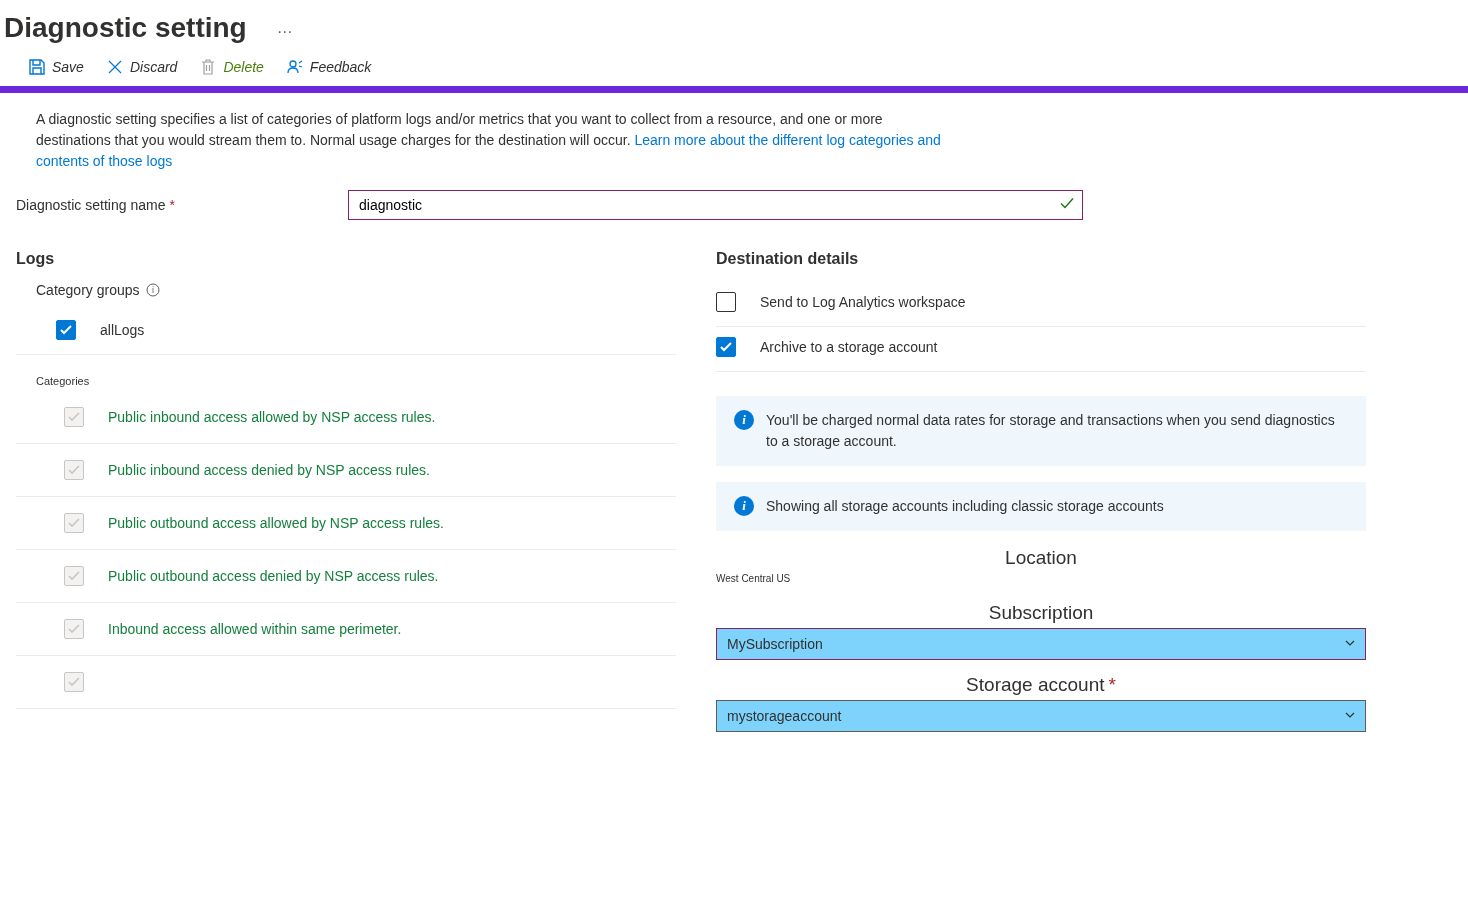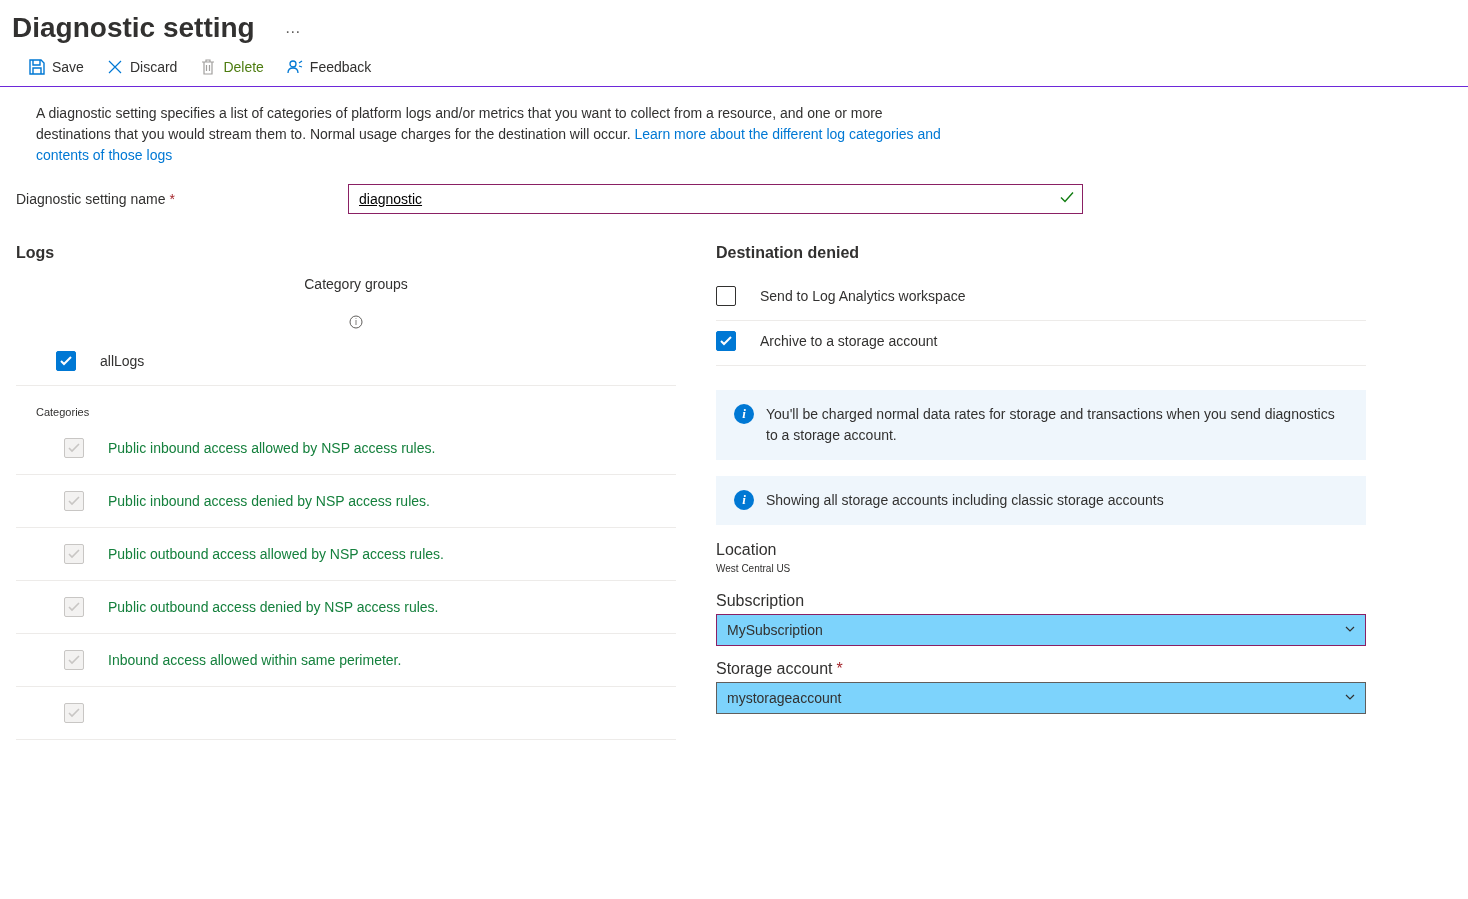--- a/index.html
+++ b/index.html
@@ -4,42 +4,43 @@
   <style>
     * { margin: 0; padding: 0; box-sizing: border-box; }
     body {
       font-family: 'Segoe UI', -apple-system, BlinkMacSystemFont, sans-serif;
       background: #fff;
       color: #323130;
       font-size: 14px;
       padding: 0;
     }
     .header {
-      padding: 12px 16px 8px 12px;
+      padding: 12px 16px 8px 4px;
       display: flex;
       align-items: center;
       gap: 30px;
     }
     .page-title {
       font-size: 28px;
       font-weight: 600;
       color: #323130;
     }
     .ellipsis {
       font-size: 16px;
       color: #605e5c;
       letter-spacing: 1px;
     }
     
     .toolbar {
       display: flex;
       align-items: flex-start;
       gap: 22px;
       padding: 6px 16px 10px 28px;
-      border-bottom: 1px solid #6d28d9;
+      border-bottom: 7px solid #6d28d9;
+      font-style: italic;
     }
     .tool-btn {
       display: flex;
       align-items: center;
       gap: 6px;
       cursor: pointer;
       font-size: 14px;
       color: #323130;
     }
     .tool-btn.disabled { color: #4d7c0f; cursor: default; }
@@ -70,21 +71,20 @@
       flex: 0 0 735px;
     }
     .text-input {
       width: 100%;
       height: 30px;
       border: 1px solid #8a2064;
       padding: 0 32px 0 10px;
       font-size: 14px;
       font-family: inherit;
       outline: none;
-      text-decoration: underline;
     }
     .input-valid-icon {
       position: absolute;
       right: 8px;
       top: 50%;
       transform: translateY(-50%);
     }
     
     .two-col {
       display: flex;
@@ -99,22 +99,21 @@
       font-weight: 600;
       margin-top: 30px;
       margin-bottom: 14px;
     }
     .sub-title {
       font-size: 14px;
       font-weight: 400;
       margin: 0 0 12px 20px;
       display: flex;
       align-items: center;
-      gap: 23px;
-      flex-direction: column;
+      gap: 6px;
     }
     .info-icon {
       display: inline-flex;
       align-items: center;
       justify-content: center;
     }
     
     .checkbox-row {
       display: flex;
       align-items: center;
@@ -166,21 +165,21 @@
       display: flex;
       align-items: center;
       justify-content: center;
       font-size: 13px;
       font-weight: bold;
       font-style: italic;
       font-family: Georgia, serif;
     }
     
     .storage-section { padding-left: 0; }
-    .form-label { font-size: 16px; margin-bottom: 4px; margin-top: 10px; }
+    .form-label { font-size: 19px; margin-bottom: 4px; margin-top: 10px; text-align: center; }
     .form-value { font-size: 10px; margin-bottom: 6px; }
     
     .select-wrap {
       position: relative;
       width: 100%;
       margin-bottom: 14px;
     }
     .select-wrap select, .select-wrap .select-box {
       width: 100%;
       height: 32px;
@@ -323,21 +322,21 @@
     <div class="checkbox-row cat-row">
       <div class="chk disabled">
         <svg width="14" height="14" viewBox="0 0 14 14">
             <path fill="none" stroke="#c8c6c4" stroke-width="1.6" d="M2 7l3 3L12 3"></path>
           </svg>
       </div>
     </div>
   </div>
 
   <div class="right-col">
-    <div class="section-title">Destination denied</div>
+    <div class="section-title">Destination details</div>
 
     <div class="checkbox-row dest-row">
       <div class="chk unchecked"></div>
       <span>Send to Log Analytics workspace</span>
     </div>
 
     <div class="checkbox-row dest-row">
       <div class="chk checked">
         <svg width="14" height="14" viewBox="0 0 14 14">
             <path fill="none" stroke="#fff" stroke-width="2" d="M2 7l3 3L12 3"></path>

